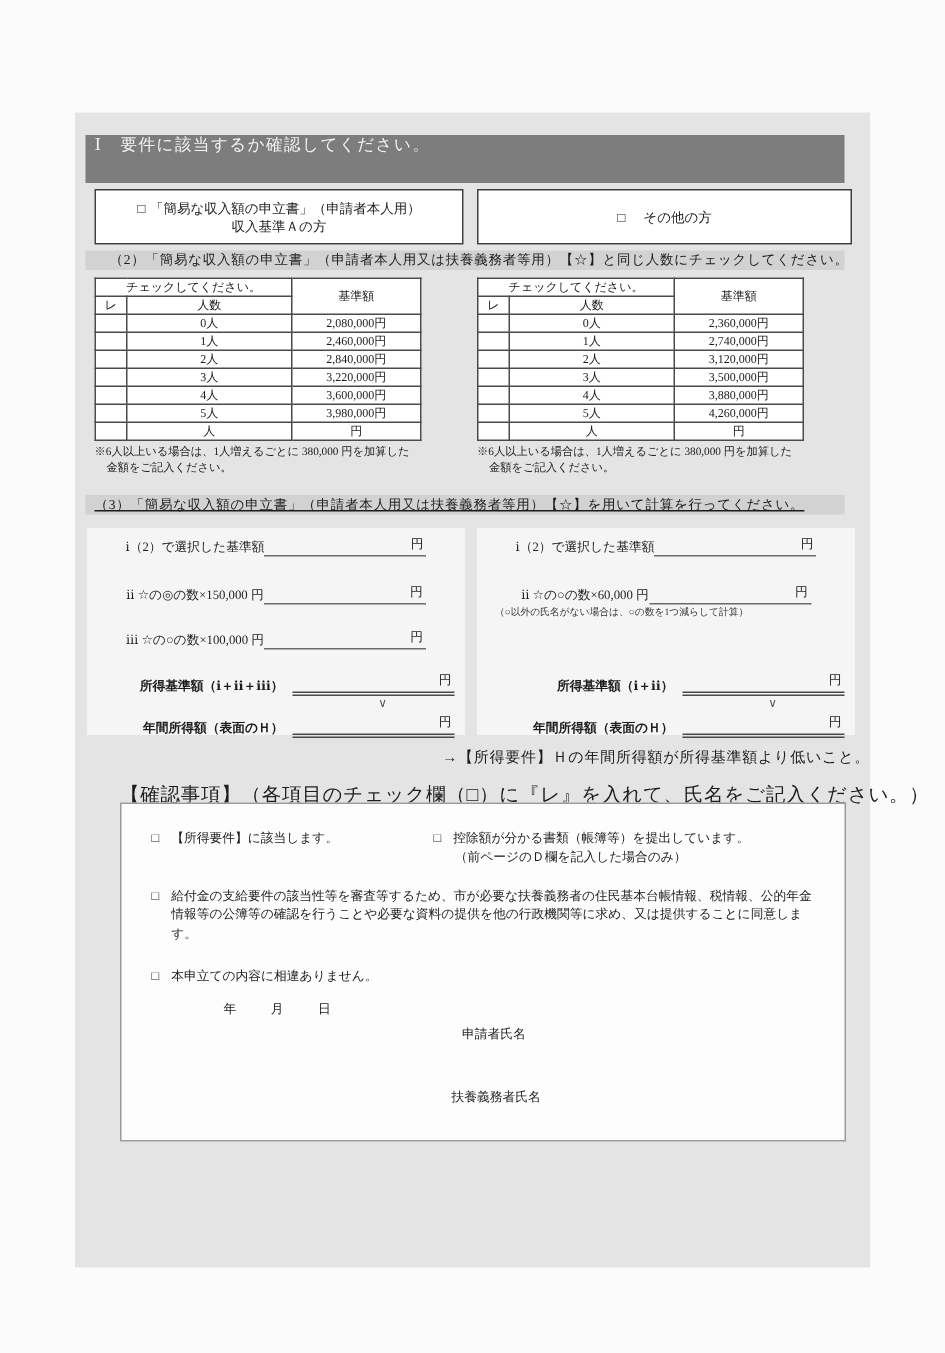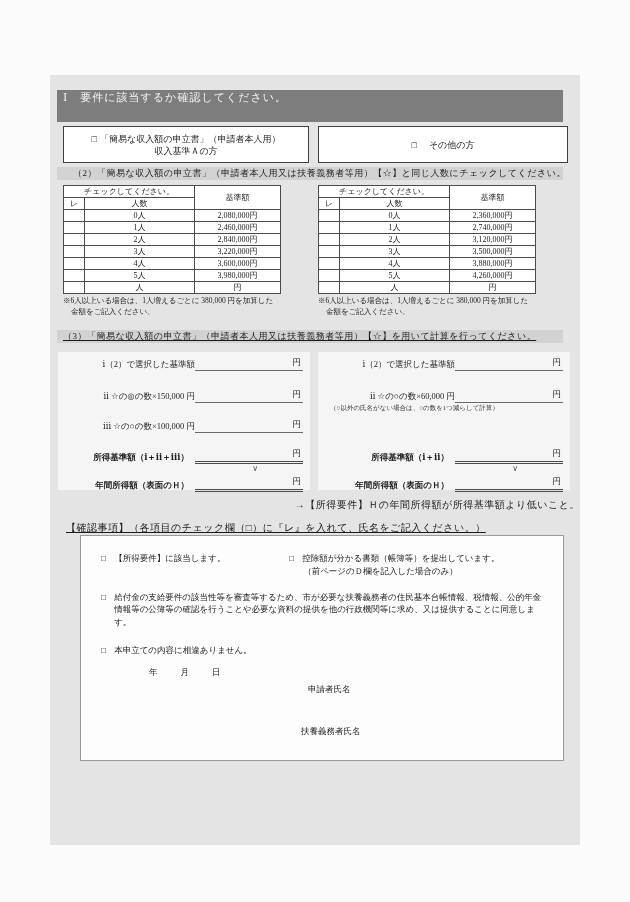--- a/index.html
+++ b/index.html
@@ -39,33 +39,33 @@
   th,td { border:1px solid #4a4a4a; height:11.5px; text-align:center; font-weight:normal; padding:0 2px; overflow:hidden; white-space:nowrap; }
   .col-mark { width:21px; }
   .col-people { width:110px; }
   .col-amount { width:86px; }
   .note { font-size:7.5px; line-height:1.4; margin-top:2px; letter-spacing:0; }
   .note .n2 { padding-left:8px; }
 
   .calc-box { position:absolute; top:277px; width:252px; height:138px; background:#f5f5f5; font-size:8.5px; }
   .calc-l { left:8px; }
   .calc-r { left:268px; }
-  .crow { position:absolute; left:7px; right:7px; display:flex; justify-content:flex-end; align-items:flex-end; }
+  .crow { position:absolute; left:7px; right:7px; display:flex; justify-content:center; align-items:flex-end; }
   .crow .field { width:108px; border-bottom:1px solid #6a6a6a; text-align:right; padding:0 2px 1px 0; flex:none; }
   .crow.sum { justify-content:flex-end; font-weight:bold; }
   .crow.sum .lbl { margin-right:6px; }
   .crow.sum .field { border-bottom:3px double #4a4a4a; font-weight:normal; }
   .r-i { top:5px; } .r-ii { top:37px; } .r-iii { top:67px; }
   .r-sum { top:96px; } .r-ann { top:124px; }
   .small-note { position:absolute; left:12px; top:52px; font-size:6.5px; color:#333; white-space:nowrap; }
   .lt-mark { position:absolute; right:52px; top:112px; font-size:8px; color:#555; }
 
   .conclusion { position:absolute; top:423px; left:0; width:100%; text-align:right; font-size:10px; letter-spacing:0.5px; }
 
-  .confirm-title { position:absolute; top:446px; left:16px; font-size:10px; letter-spacing:0.5px; white-space:nowrap;text-decoration:underline; }
+  .confirm-title { position:absolute; top:446px; left:30px; font-size:13px; letter-spacing:0.5px; white-space:nowrap; }
   .confirm-box {
     position:absolute; top:460px; left:30px; width:484px; height:226px;
     background:#fdfdfd; border:1px solid #9a9a9a; font-size:8.5px; line-height:1.5;
     padding:16px 18px 0 20px;
   }
   .chk-row1 { display:flex; }
   .chk-1a { width:188px; flex:none; display:flex; }
   .chk-1b { display:flex; }
   .chk-1b .lines .ln2 { padding-left:1px; }
   .chk-item { display:flex; margin-top:15px; }

